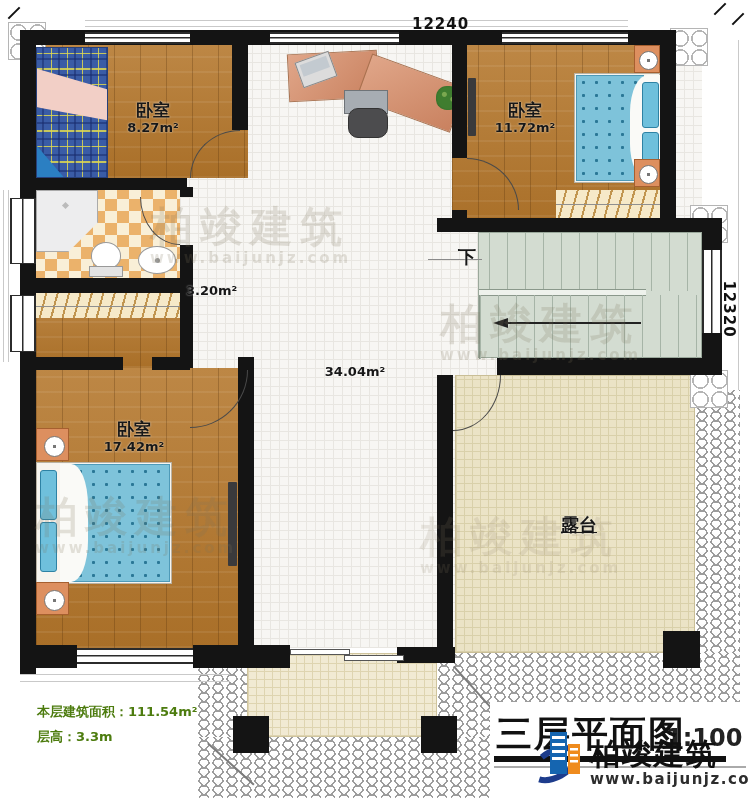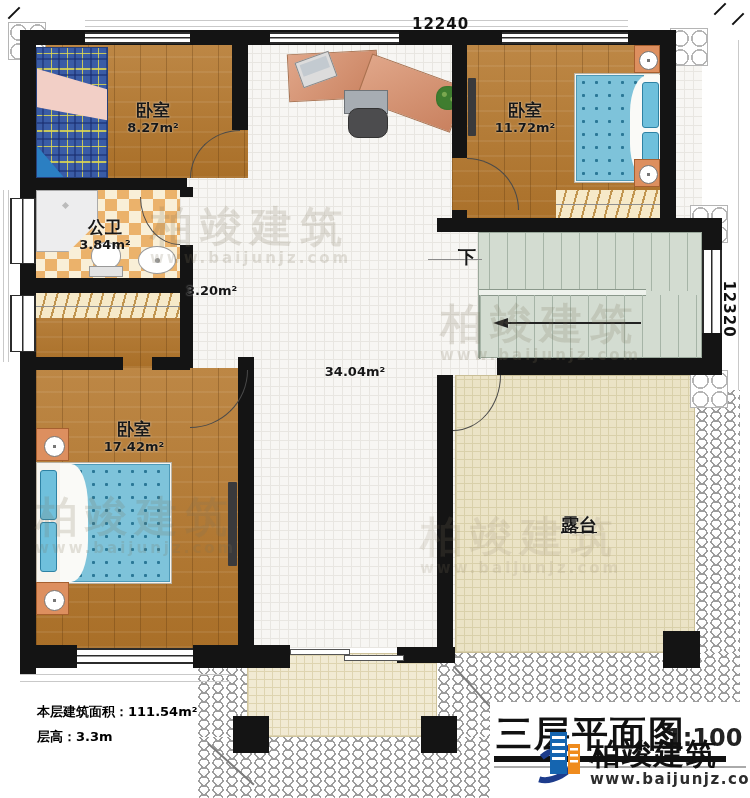--- a/index.html
+++ b/index.html
@@ -68,21 +68,21 @@
     background-image:radial-gradient(#777 1.5px,transparent 2px);}
   .tv{background:#3a3a3c;border-radius:1px;}
   .desk{background:linear-gradient(135deg,#e0a689,#c9815f);border:1px solid #a8714f;box-sizing:border-box;}
   .fixture{background:#fff;border:1px solid #999;box-sizing:border-box;}
   
   .lbl{text-align:center;color:#171717;font-weight:bold;line-height:1.15;
        text-shadow:0 0 2px rgba(255,255,255,.75);}
   .lbl .nm{font-size:17px;}
   .lbl .ar{font-size:13px;}
   .dimtxt{font-size:15px;font-weight:bold;color:#111;letter-spacing:1px;}
-  .stat{font-size:13px;font-weight:bold;color:#000000;}
+  .stat{font-size:13px;font-weight:bold;color:#4d7c0f;}
   .wm{color:rgba(125,113,92,.20);text-align:center;white-space:nowrap;pointer-events:none;}
   .wm .wm-b{font-weight:900;font-size:42px;letter-spacing:8px;line-height:1.05;}
   .wm .wm-u{font-weight:bold;font-size:15px;letter-spacing:3px;}
   .titlebox{background:#fff;}
   .title-main{font-size:36px;font-weight:bold;color:#111;letter-spacing:2px;white-space:nowrap;}
   .title-scale{font-size:24px;font-weight:bold;color:#222;}
   .logo-brand{font-size:30px;font-weight:900;color:#101010;letter-spacing:2px;white-space:nowrap;}
   .logo-url{font-size:15px;font-weight:bold;color:#2d2d2d;letter-spacing:1.5px;white-space:nowrap;}
 </style>
 </head>
@@ -252,24 +252,20 @@
   </div>
 
   <div class="a lbl" style="left:103px;top:101px;width:100px;">
     <div class="nm">卧室</div>
     <div class="ar">8.27m²</div>
   </div>
   <div class="a lbl" style="left:470px;top:101px;width:110px;">
     <div class="nm">卧室</div>
     <div class="ar">11.72m²</div>
   </div>
-  <div class="a lbl" style="left:55px;top:218px;width:100px;">
-    <div class="nm">公卫</div>
-    <div class="ar">3.84m²</div>
-  </div>
   <div class="a lbl" style="left:186px;top:284px;width:60px;text-align:left;">
     <div class="ar">3.20m²</div>
   </div>
   <div class="a lbl" style="left:305px;top:365px;width:100px;">
     <div class="ar">34.04m²</div>
   </div>
   <div class="a lbl" style="left:84px;top:420px;width:100px;">
     <div class="nm">卧室</div>
     <div class="ar">17.42m²</div>
   </div>

